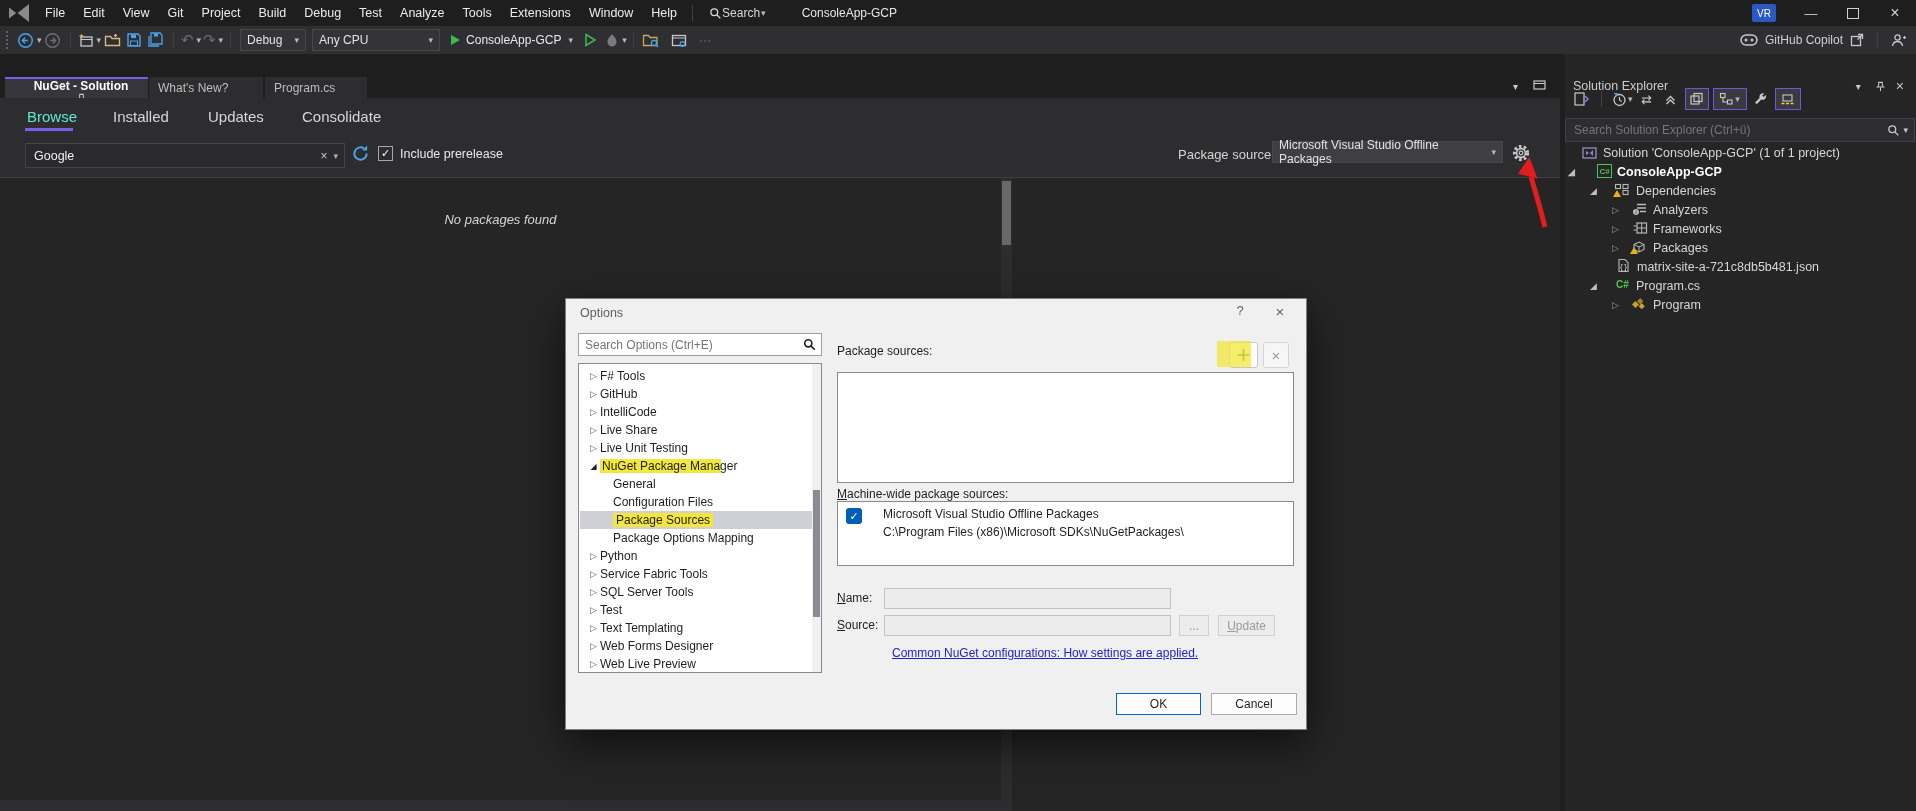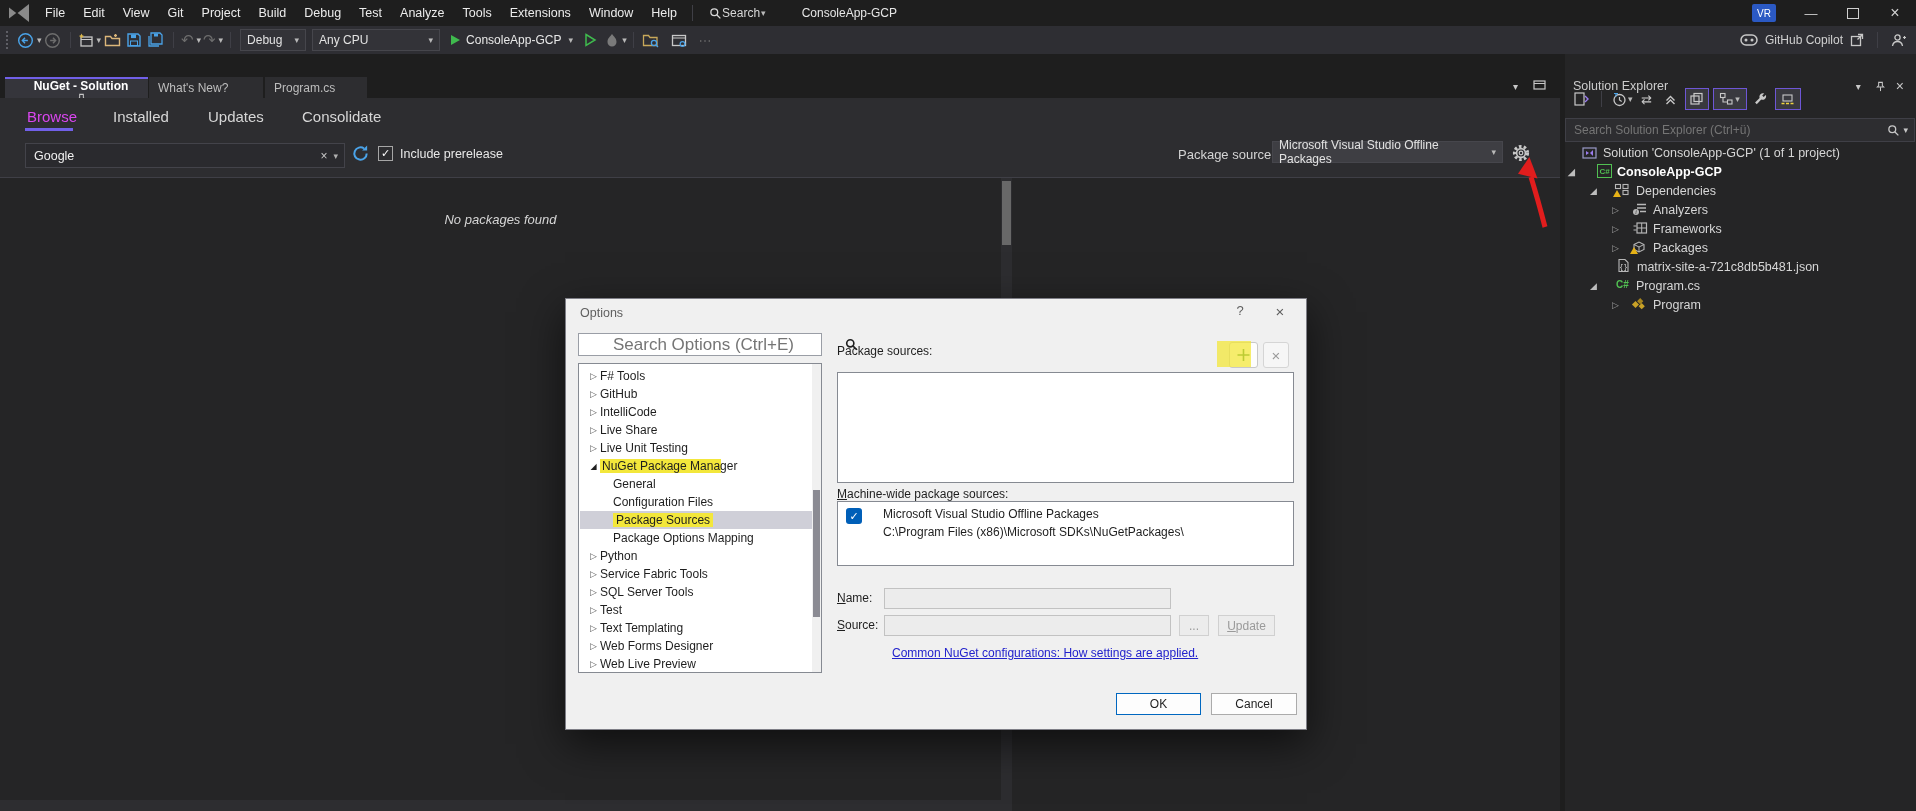--- a/index.html
+++ b/index.html
@@ -30,38 +30,38 @@
 
   
   .tabstrip{left:0;top:54px;width:1560px;height:44px;background:#1e1e1e;}
   .dtab{position:absolute;top:23px;height:21px;display:flex;align-items:center;box-sizing:border-box;font-size:12px;}
   .dtab.active{background:#35353b;border-top:2.5px solid var(--accent,#7160e8);color:#fff;font-weight:bold;}
   .dtab.inactive{background:#2d2d30;color:#bdbdbd;}
 
   
   .nuget-header{left:0;top:98px;width:1560px;height:80px;background:#2d2d30;border-bottom:1px solid #3f3f46;box-sizing:border-box;}
   .ntab{position:absolute;top:10px;font-size:15px;color:#d6d6d6;}
-  .ntab.active{color:#d946ef;}
+  .ntab.active{color:#5eead4;}
   .nuget-body{left:0;top:178px;width:1560px;height:633px;background:#252526;}
   .searchbox{position:absolute;left:25px;top:45px;width:320px;height:25px;background:#2a2a2e;border:1px solid #43434a;
              box-sizing:border-box;display:flex;align-items:center;}
   .searchbox input{flex:1;background:transparent;border:0;outline:0;color:#f0f0f0;font-size:12.5px;padding:0 8px;
                    font-family:"Liberation Sans",sans-serif;}
   .chk{width:15px;height:15px;border:1px solid #a6a6a6;background:#2d2d30;color:#fff;font-size:11px;
        display:flex;align-items:center;justify-content:center;box-sizing:border-box;}
 
   
   .dialog{left:565px;top:298px;width:742px;height:432px;background:#f0f0f0;border:1px solid #7e7e86;box-sizing:border-box;
           box-shadow:0 14px 40px rgba(0,0,0,.6);color:#1e1e1e;}
   .dlg-title{position:absolute;left:14px;top:7px;color:#5f5f5f;font-size:12.5px;}
   .dlg-sys{position:absolute;top:4px;color:#5f5f5f;font-size:13px;width:24px;text-align:center;}
   .opt-search{position:absolute;left:12px;top:34px;width:244px;height:23px;background:#fff;border:1px solid #9a9ea6;
               box-sizing:border-box;display:flex;align-items:center;}
-  .opt-search input{flex:1;border:0;outline:0;font-size:17px;padding:0 6px;color:#1e1e1e;background:transparent;
-                    font-family:"Liberation Sans",sans-serif;margin-left:28px;}
+  .opt-search input{flex:1;border:0;outline:0;font-size:12px;padding:0 6px;color:#1e1e1e;background:transparent;
+                    font-family:"Liberation Sans",sans-serif;}
   .opt-tree{position:absolute;left:12px;top:64px;width:244px;height:310px;background:#fff;border:1px solid #868a92;box-sizing:border-box;}
   .orow{position:absolute;left:1px;height:18px;width:232px;display:flex;align-items:center;font-size:12px;color:#1e1e1e;}
   .orow .exp{width:13px;margin-left:7px;font-size:9px;color:#5a5a5a;text-align:center;}
   .orow.child .olabel{margin-left:33px;}
   .orow.selected{background:#cfcfd8;}
   .hl-full{background:var(--yellow,#f3e73b);padding:0 3px;}
   .hl-part{background:linear-gradient(90deg,var(--yellow,#f3e73b) 0 87%,transparent 87%);padding:0 2px;}
   .lbox{position:absolute;background:#fff;border:1px solid #868a92;box-sizing:border-box;}
   .dis-input{position:absolute;height:21px;background:#ececec;border:1px solid #c2c2c2;box-sizing:border-box;}
   .dis-btn{position:absolute;height:21px;background:#ececec;border:1px solid #d0d0d0;box-sizing:border-box;

